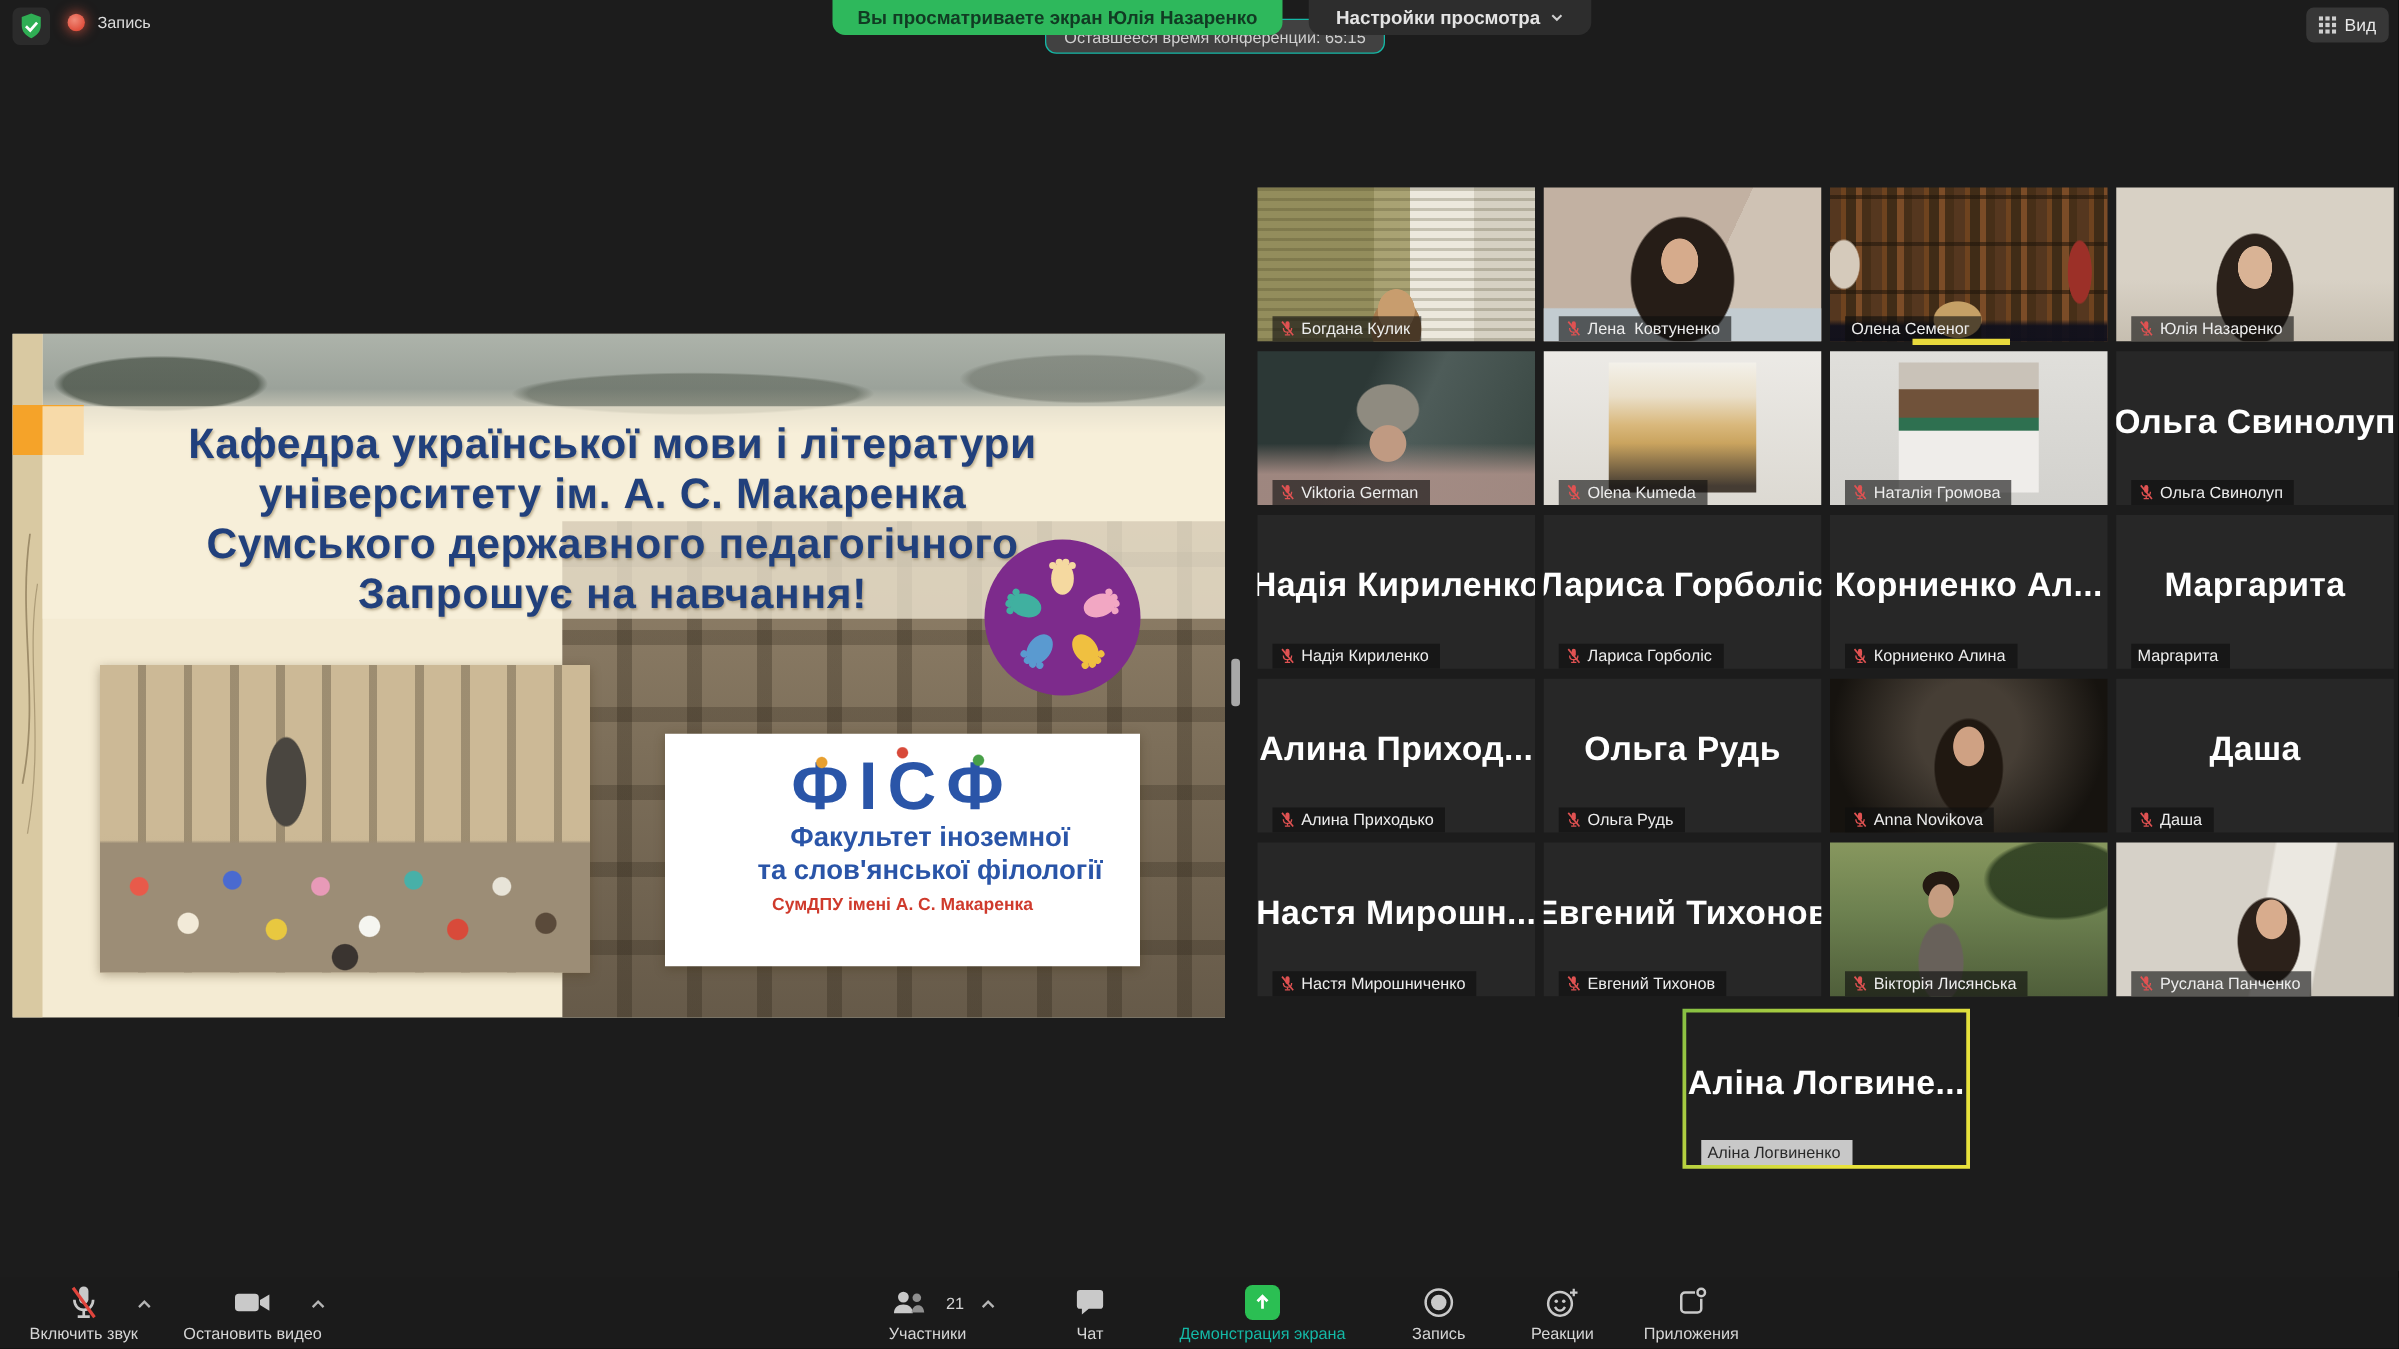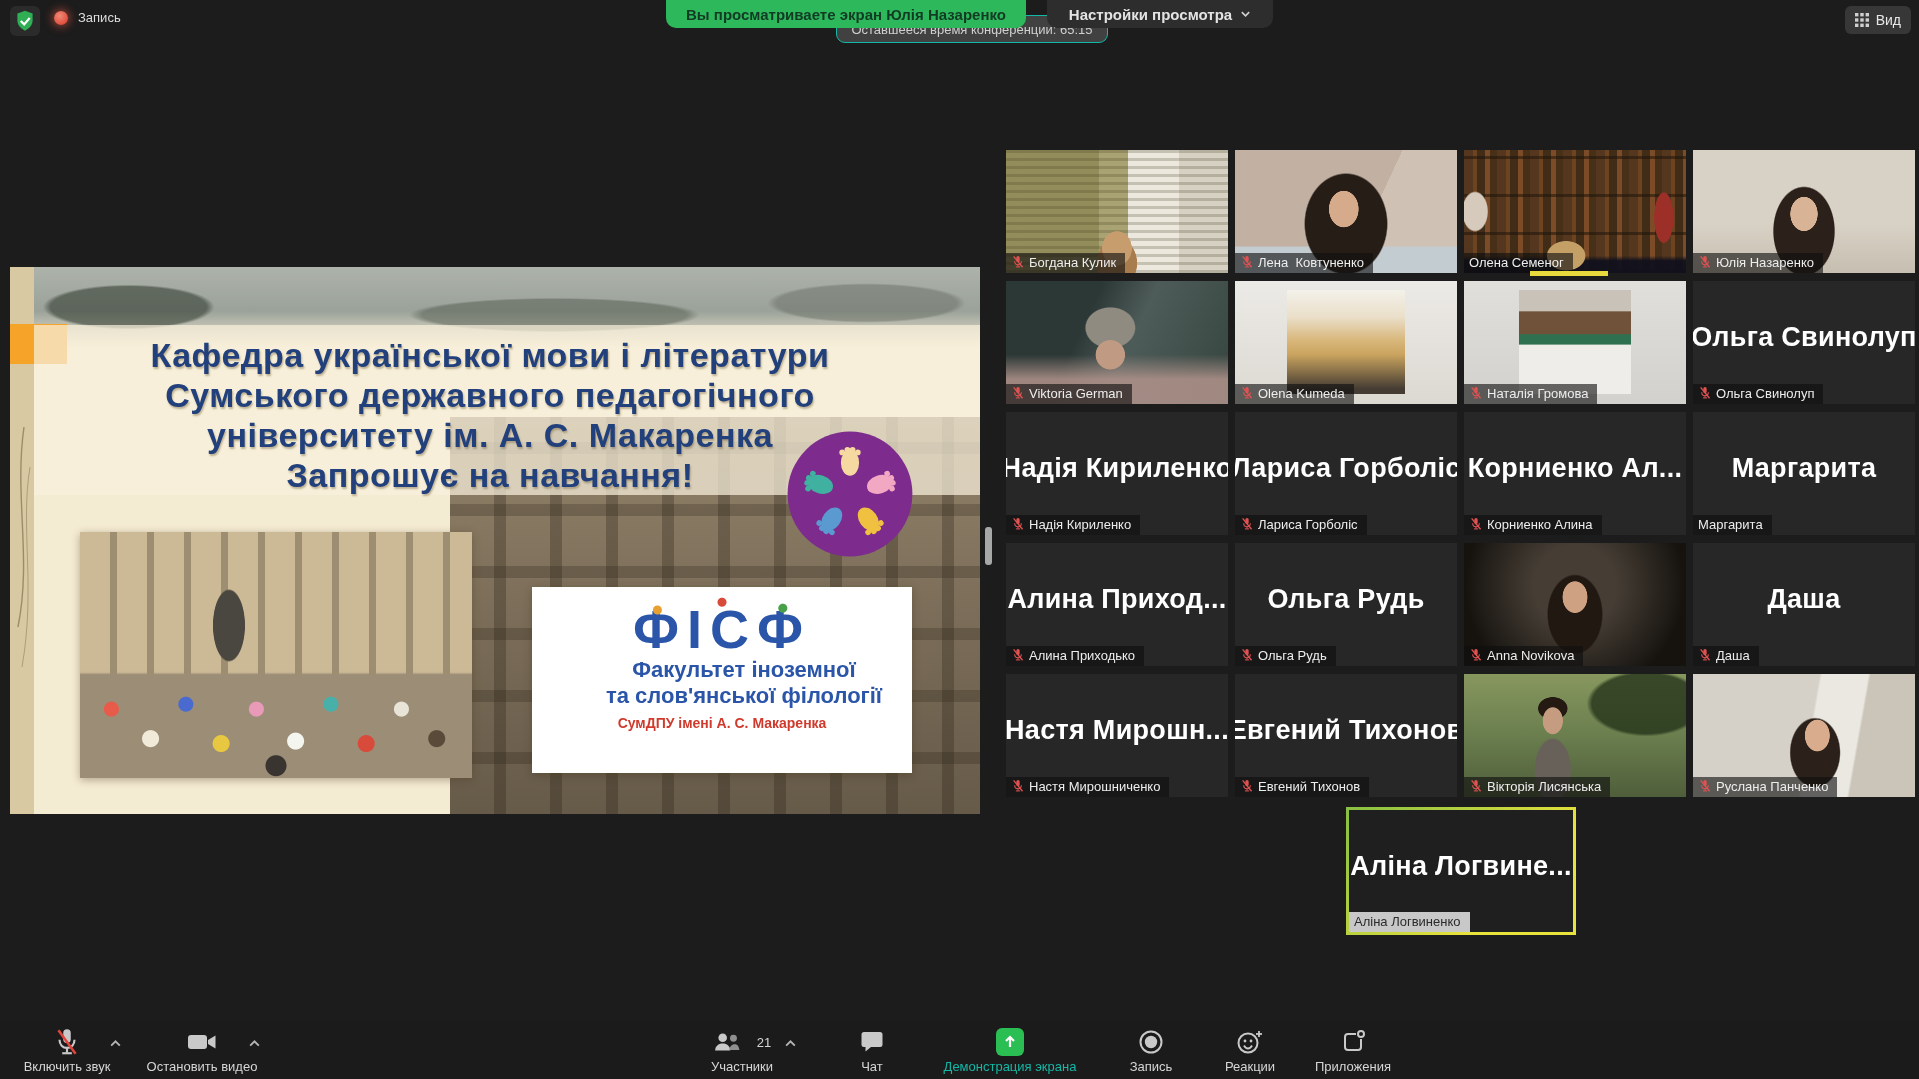--- a/index.html
+++ b/index.html
@@ -74,21 +74,21 @@
   .uni{margin-top:6px;font-size:14px;font-weight:bold;color:#cf3a2c;}
   .divider-handle{position:absolute;left:985px;top:527px;width:7px;height:38px;background:#a8a8a8;border-radius:3px;cursor:col-resize;}
   
   #grid{position:absolute;left:1006px;top:150px;width:909px;height:940px;}
   .tile{position:absolute;width:222px;height:123px;background:#272727;overflow:hidden;}
   .tile-active-wrap{position:absolute;width:224px;height:122px;padding:3px;
      background:linear-gradient(135deg,#86c043,#e8e23c 70%);}
   .tile.active{position:relative;left:0;top:0;width:224px;height:122px;background:#1f1f1f;}
   .bigname{position:absolute;left:0;right:0;top:0;bottom:10px;display:flex;align-items:center;
      justify-content:center;font-weight:bold;font-size:27px;color:#fff;letter-spacing:.3px;white-space:nowrap;}
-  .tlabel{position:absolute;left:0;bottom:0;display:flex;align-items:flex-start;gap:4px;
+  .tlabel{position:absolute;left:12px;bottom:0;display:flex;align-items:flex-end;gap:4px;
      background:rgba(15,15,15,.62);color:#ededed;font-size:13px;padding:2px 9px 3px 5px;
      white-space:pre;box-sizing:border-box;max-width:100%;}
   .tlabel.light{background:rgba(238,238,238,.82);color:#2a2a2a;}
   .mic{width:14px;height:14px;flex:none;}
   .speaker-bar{position:absolute;left:524px;top:121px;width:78px;height:5px;background:#e8d93c;z-index:3;}
   
   .p0{background:
      radial-gradient(ellipse 26px 30px at 50% 80%,#c89d6e 0 56%,rgba(0,0,0,0) 58%),
      radial-gradient(ellipse 34px 42px at 50% 92%,#a97c4e 0 58%,rgba(0,0,0,0) 60%),
      repeating-linear-gradient(0deg,rgba(60,55,25,.22) 0 3px,rgba(0,0,0,0) 3px 8px),
@@ -191,22 +191,22 @@
     <div class="left-strip">
       <svg width="24" height="547" viewBox="0 0 24 547">
           <path d="M14 160 C 4 230, 22 290, 8 360" fill="none" stroke="#6b5a3a" stroke-width="1.4" opacity=".55"></path>
           <path d="M20 200 C 10 260, 26 320, 12 400" fill="none" stroke="#6b5a3a" stroke-width="1" opacity=".4"></path>
         </svg>
     </div>
     <div class="orange-tab"></div>
     <div class="title-veil"></div>
     <div class="slide-title">
       <div>Кафедра української мови і літератури</div>
+      <div>університету ім. А. С. Макаренка</div>
       <div>Сумського державного педагогічного</div>
-      <div>університету ім. А. С. Макаренка</div>
       <div>Запрошує на навчання!</div>
     </div>
     <div class="hands-logo">
       <svg width="130" height="130" viewBox="0 0 100 100">
         <circle cx="50" cy="50" r="48" fill="#7d2b8c"></circle>
         <g>
           <g transform="rotate(0,50,50)">
               <ellipse cx="50" cy="26" rx="7" ry="10" fill="#f5d9a0"></ellipse>
               <circle cx="44" cy="18" r="2.2" fill="#f5d9a0"></circle>
               <circle cx="48" cy="16" r="2.2" fill="#f5d9a0"></circle>

